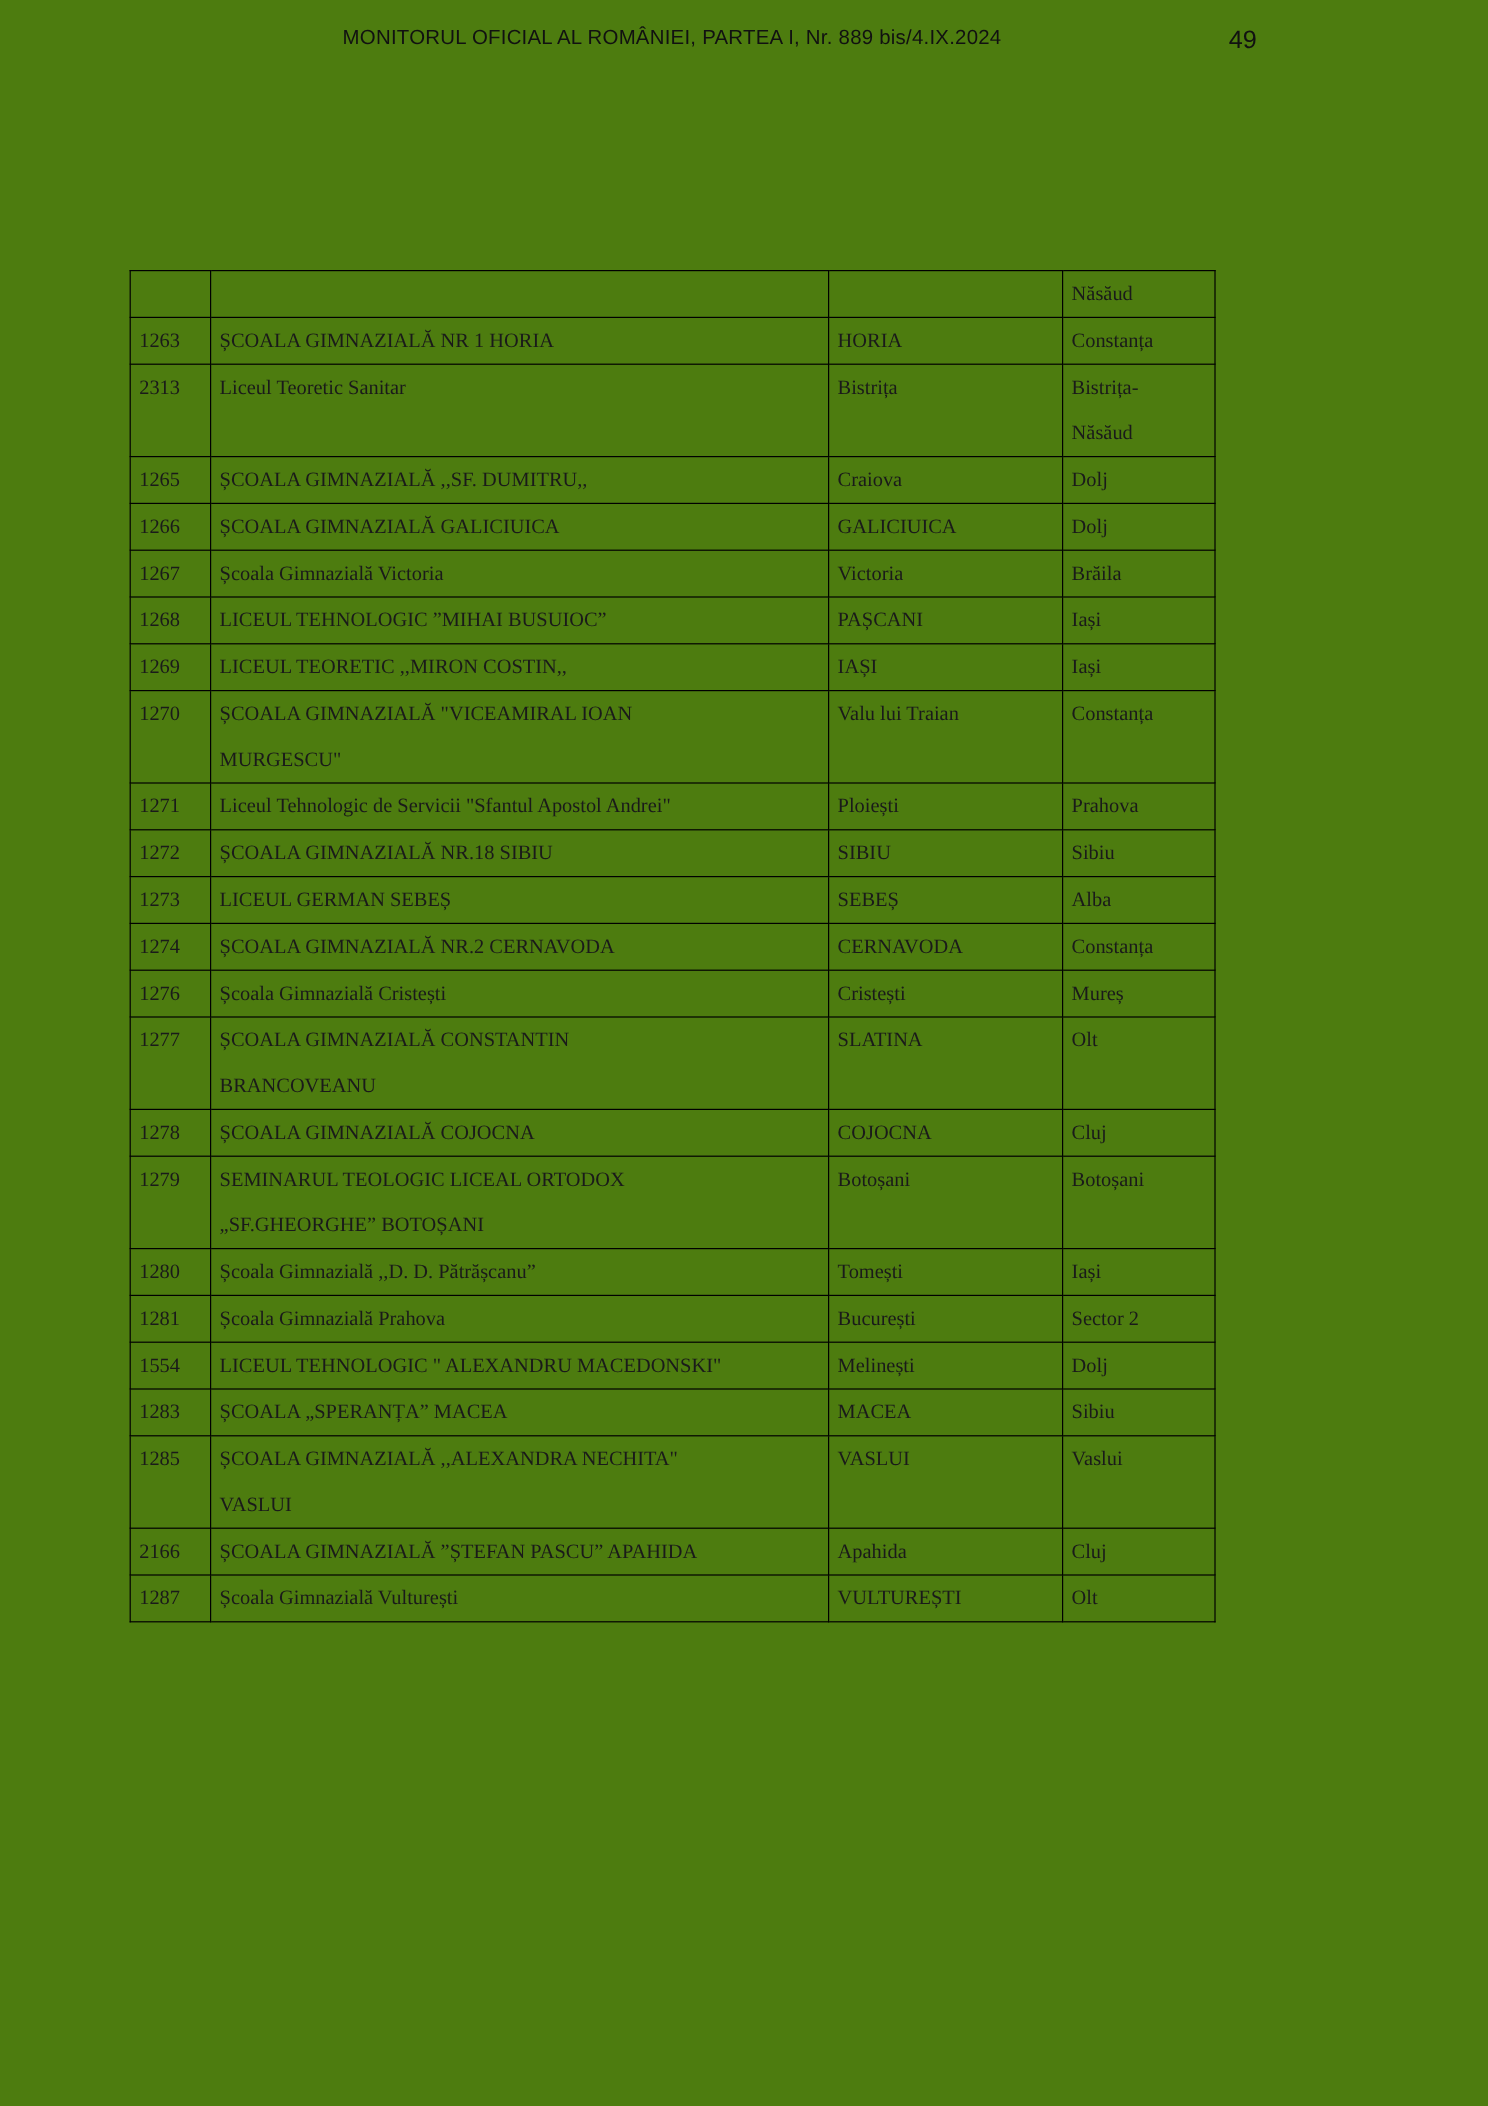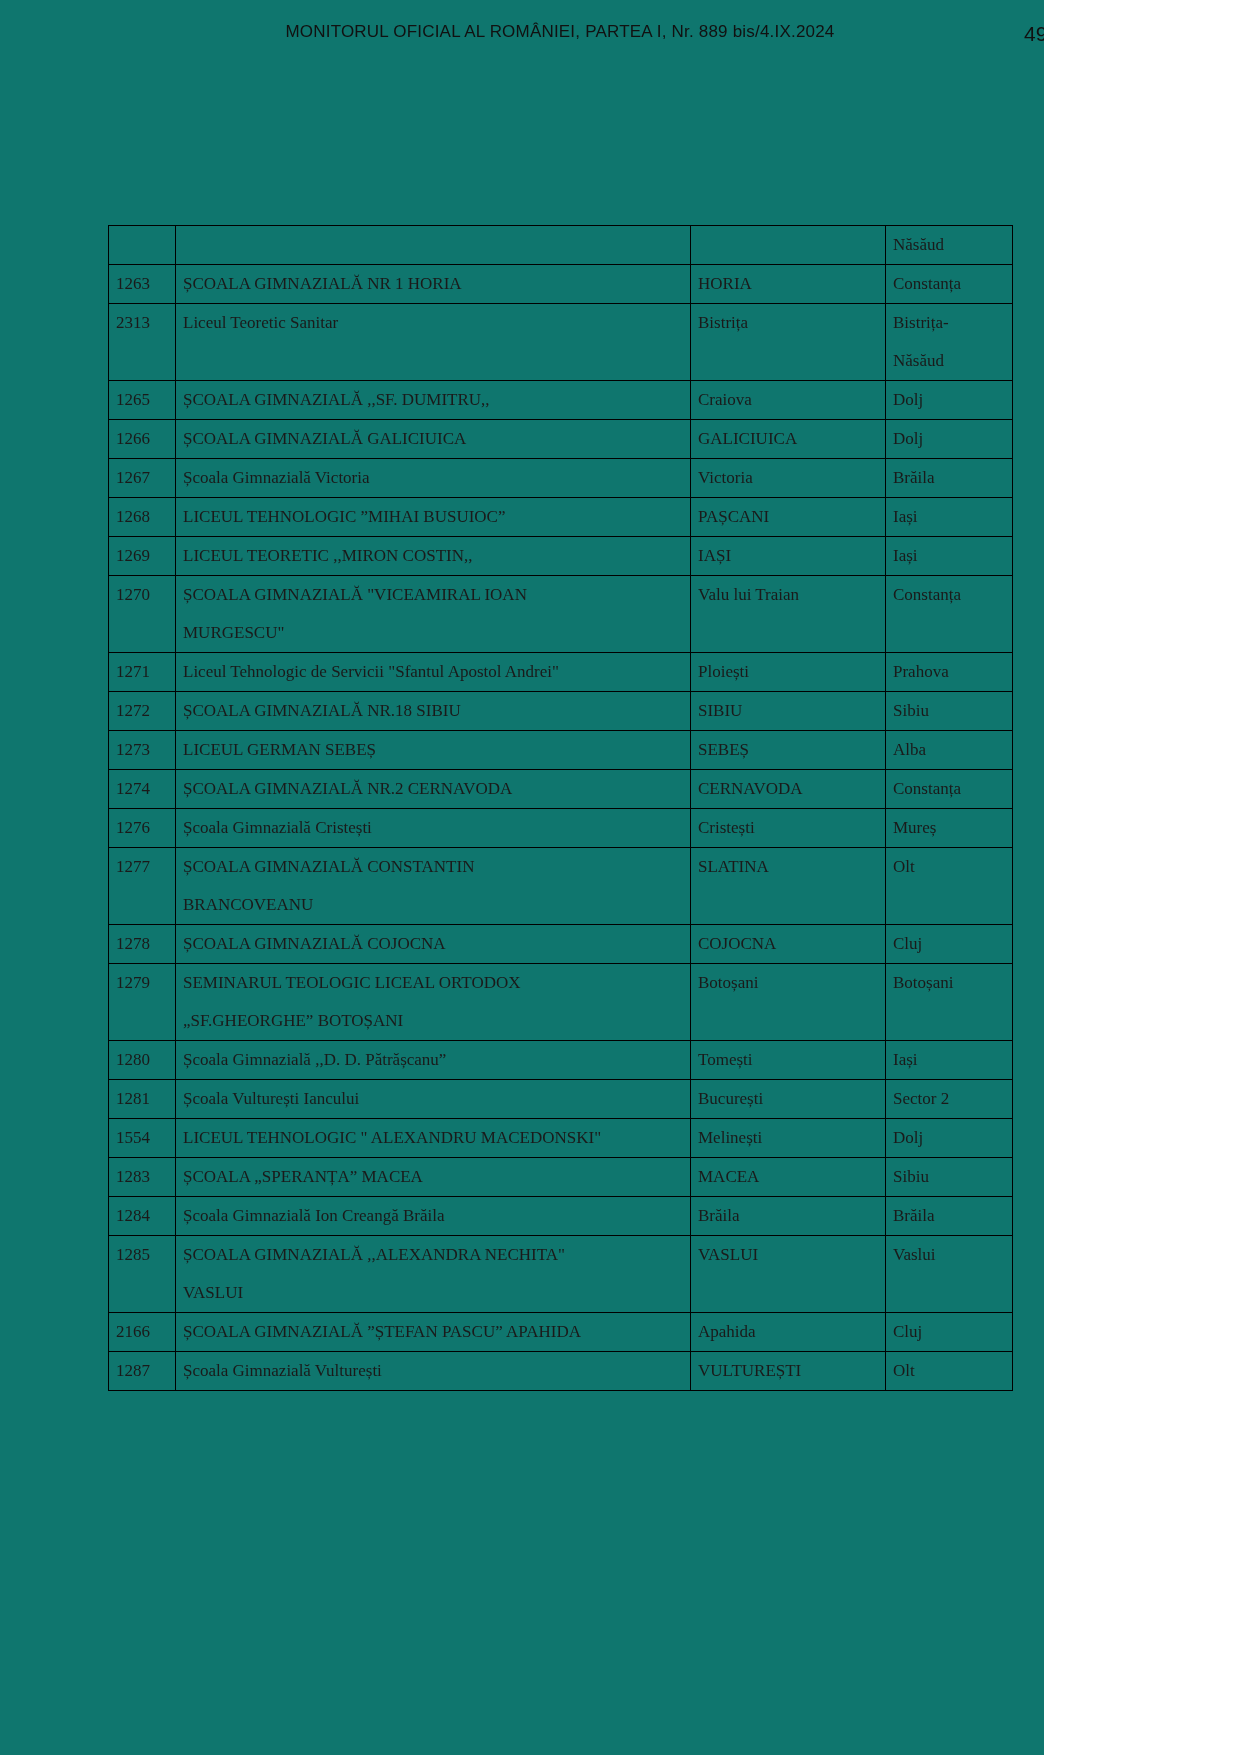--- a/index.html
+++ b/index.html
@@ -5,23 +5,23 @@
   * { margin: 0; padding: 0; box-sizing: border-box; }
   html, body { background: #ffffff; }
   body {
     width: 1240px;
     height: 1755px;
     font-family: "Liberation Serif", serif;
     color: #1a1a1a;
   }
   .page {
     position: relative;
-    width: 1044px;
+    width: 1240px;
     height: 1755px;
-    background: #0f766e;
+    background: #4d7c0f;
     overflow: hidden;
   }
   .header-title {
     position: absolute;
     top: 22px;
     left: 108px;
     width: 904px;
     text-align: center;
     font-family: "Liberation Sans", sans-serif;
     font-size: 17px;
@@ -321,21 +321,21 @@
           </td>
           <td class="col-county">
             <div class="cell-line">Iași</div>
           </td>
         </tr>
         <tr>
           <td class="col-num">
             <div class="cell-line">1281</div>
           </td>
           <td class="col-name">
-            <div class="cell-line">Școala Vulturești Iancului</div>
+            <div class="cell-line">Școala Gimnazială Prahova</div>
           </td>
           <td class="col-city">
             <div class="cell-line">București</div>
           </td>
           <td class="col-county">
             <div class="cell-line">Sector 2</div>
           </td>
         </tr>
         <tr>
           <td class="col-num">
@@ -356,34 +356,20 @@
             <div class="cell-line">1283</div>
           </td>
           <td class="col-name">
             <div class="cell-line">ȘCOALA „SPERANȚA” MACEA</div>
           </td>
           <td class="col-city">
             <div class="cell-line">MACEA</div>
           </td>
           <td class="col-county">
             <div class="cell-line">Sibiu</div>
-          </td>
-        </tr>
-        <tr>
-          <td class="col-num">
-            <div class="cell-line">1284</div>
-          </td>
-          <td class="col-name">
-            <div class="cell-line">Școala Gimnazială Ion Creangă Brăila</div>
-          </td>
-          <td class="col-city">
-            <div class="cell-line">Brăila</div>
-          </td>
-          <td class="col-county">
-            <div class="cell-line">Brăila</div>
           </td>
         </tr>
         <tr>
           <td class="col-num">
             <div class="cell-line">1285</div>
           </td>
           <td class="col-name">
             <div class="cell-line">ȘCOALA GIMNAZIALĂ ,,ALEXANDRA NECHITA"</div>
             <div class="cell-line">VASLUI</div>
           </td>

